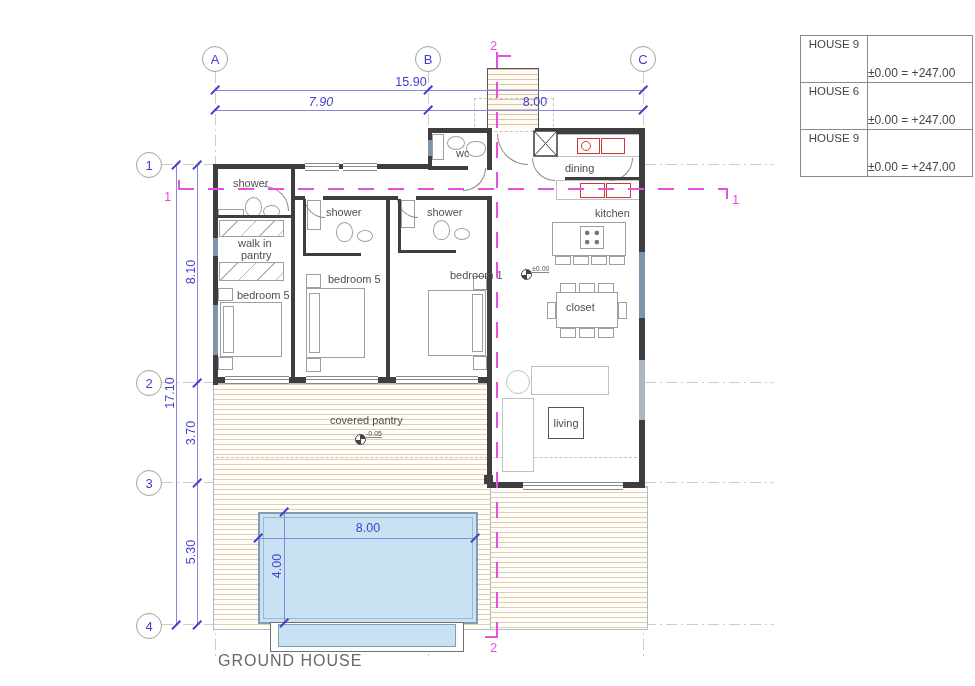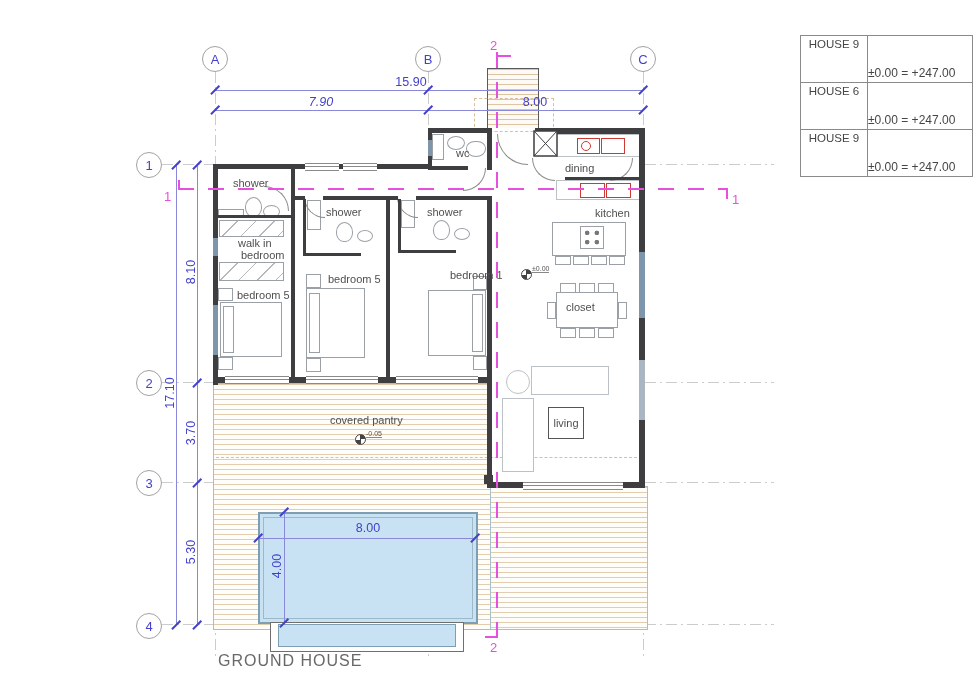--- a/index.html
+++ b/index.html
@@ -197,21 +197,21 @@
   <div class="winH" style="left:396px;top:376px;width:82px;height:6px;"></div>
   <div class="winH" style="left:523px;top:482px;width:100px;height:6px;"></div>
   <div class="glz" style="left:639px;top:252px;width:6px;height:66px;background:#7e96ac;"></div>
   <div class="glz" style="left:639px;top:360px;width:6px;height:60px;background:#aab7c3;"></div>
   <div class="glz" style="left:213px;top:238px;width:5px;height:18px;background:#7e96ac;"></div>
   <div class="glz" style="left:213px;top:305px;width:5px;height:50px;background:#7e96ac;"></div>
   <div class="glz" style="left:428px;top:140px;width:4px;height:16px;background:#7e96ac;"></div>
 
   <div class="lbl" style="left:233px;top:177px;">shower</div>
   <div class="lbl" style="left:238px;top:237px;">walk in</div>
-  <div class="lbl" style="left:241px;top:249px;">bedroom</div>
+  <div class="lbl" style="left:241px;top:249px;">pantry</div>
   <div class="lbl" style="left:237px;top:289px;">bedroom 5</div>
   <div class="lbl" style="left:326px;top:206px;">shower</div>
   <div class="lbl" style="left:328px;top:273px;">bedroom 5</div>
   <div class="lbl" style="left:427px;top:206px;">shower</div>
   <div class="lbl" style="left:420px;top:269px;padding-left:30px;">bedroom 1</div>
   <div class="lbl" style="left:456px;top:147px;">wc</div>
   <div class="lbl" style="left:565px;top:162px;">dining</div>
   <div class="lbl" style="left:568px;top:207px;margin-left:27px;">kitchen</div>
   <div class="lbl" style="left:566px;top:301px;">closet</div>
   <div class="lbl" style="left:330px;top:414px;">covered pantry</div>

